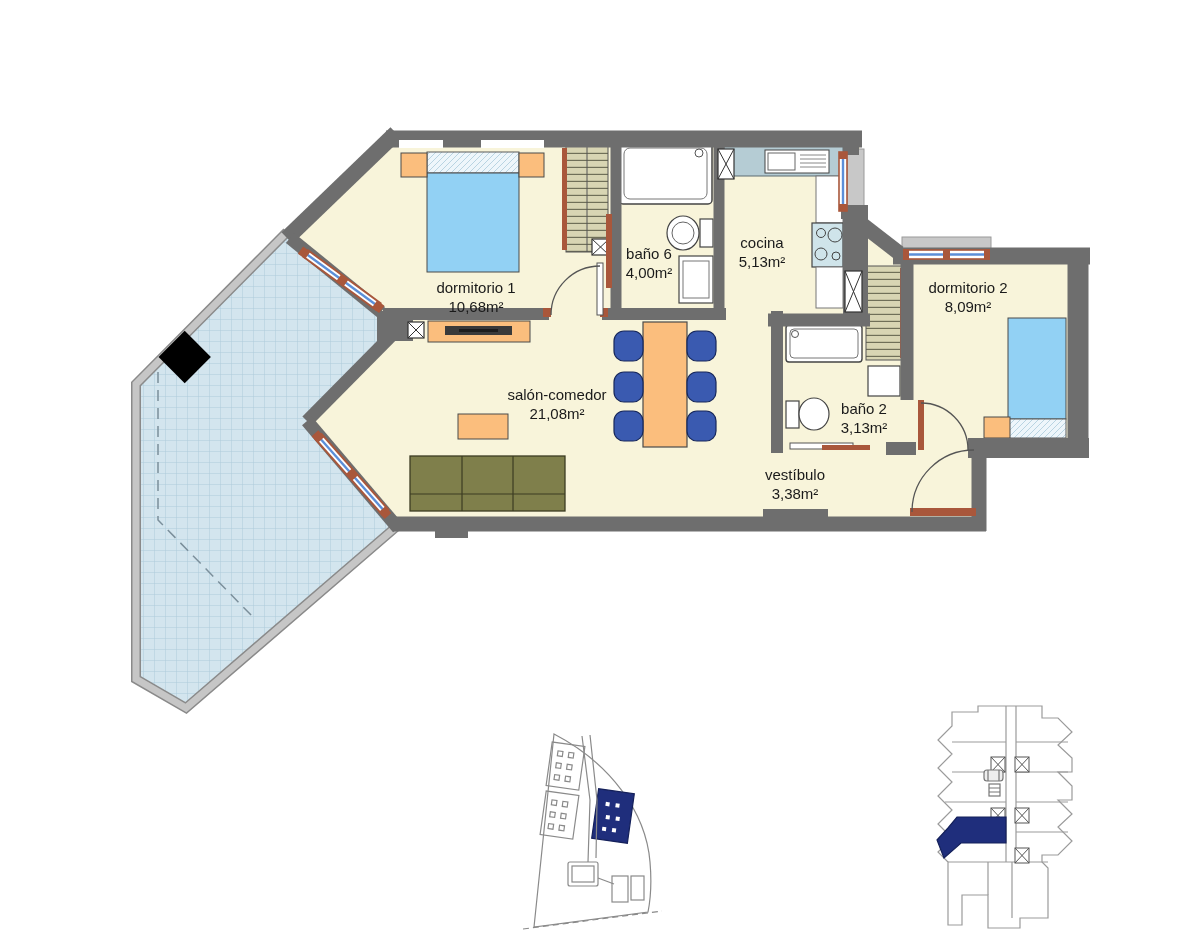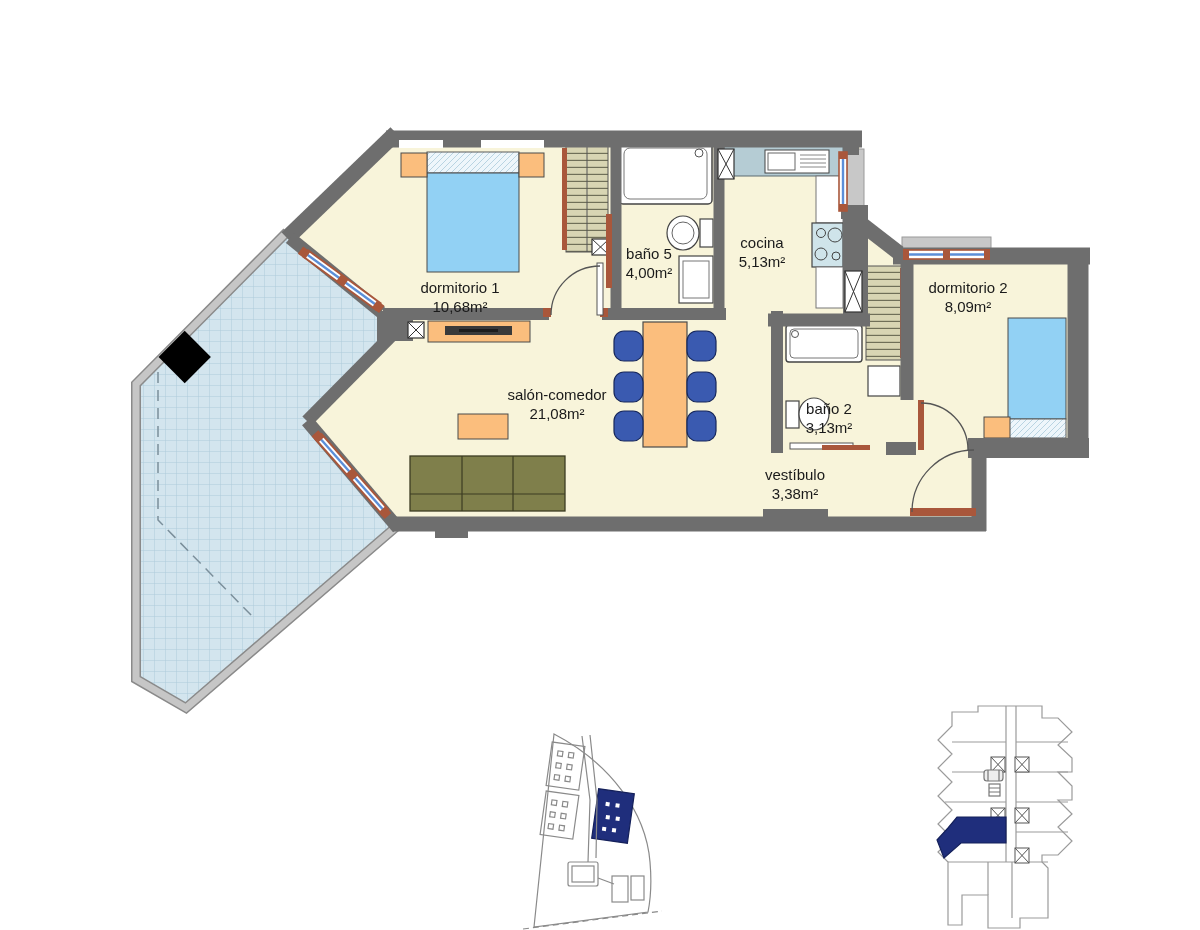--- a/index.html
+++ b/index.html
@@ -303,41 +303,41 @@
     <g stroke="#777">
       <rect x="984" y="770" width="19" height="11" rx="3" fill="#eee"></rect>
       <path d="M988 770 V 781 M999 770 V 781"></path>
       <rect x="989" y="784" width="11" height="12" fill="#fff"></rect>
       <path d="M989 788 H 1000 M989 792 H 1000"></path>
     </g>
     <polygon points="957,817 1006,817 1006,843 961,843 944,858 937,840 948,828" fill="#1f2e7c" stroke="#14205a"></polygon>
   </g>
 </svg>
 
-<div class="room-label" style="left:460px; top:297px">
+<div class="room-label" style="left:476px; top:297px">
   <span>dormitorio 1</span>
   <span>10,68m²</span>
 </div>
 <div class="room-label" style="left:649px; top:263px">
-  <span>baño 5</span>
+  <span>baño 6</span>
   <span>4,00m²</span>
 </div>
 <div class="room-label" style="left:762px; top:252px">
   <span>cocina</span>
   <span>5,13m²</span>
 </div>
 <div class="room-label" style="left:557px; top:404px">
   <span>salón-comedor</span>
   <span>21,08m²</span>
 </div>
 <div class="room-label" style="left:968px; top:297px">
   <span>dormitorio 2</span>
   <span>8,09m²</span>
 </div>
-<div class="room-label" style="left:829px; top:418px">
+<div class="room-label" style="left:864px; top:418px">
   <span>baño 2</span>
   <span>3,13m²</span>
 </div>
 <div class="room-label" style="left:795px; top:484px">
   <span>vestíbulo</span>
   <span>3,38m²</span>
 </div>
 
 </div>
 

